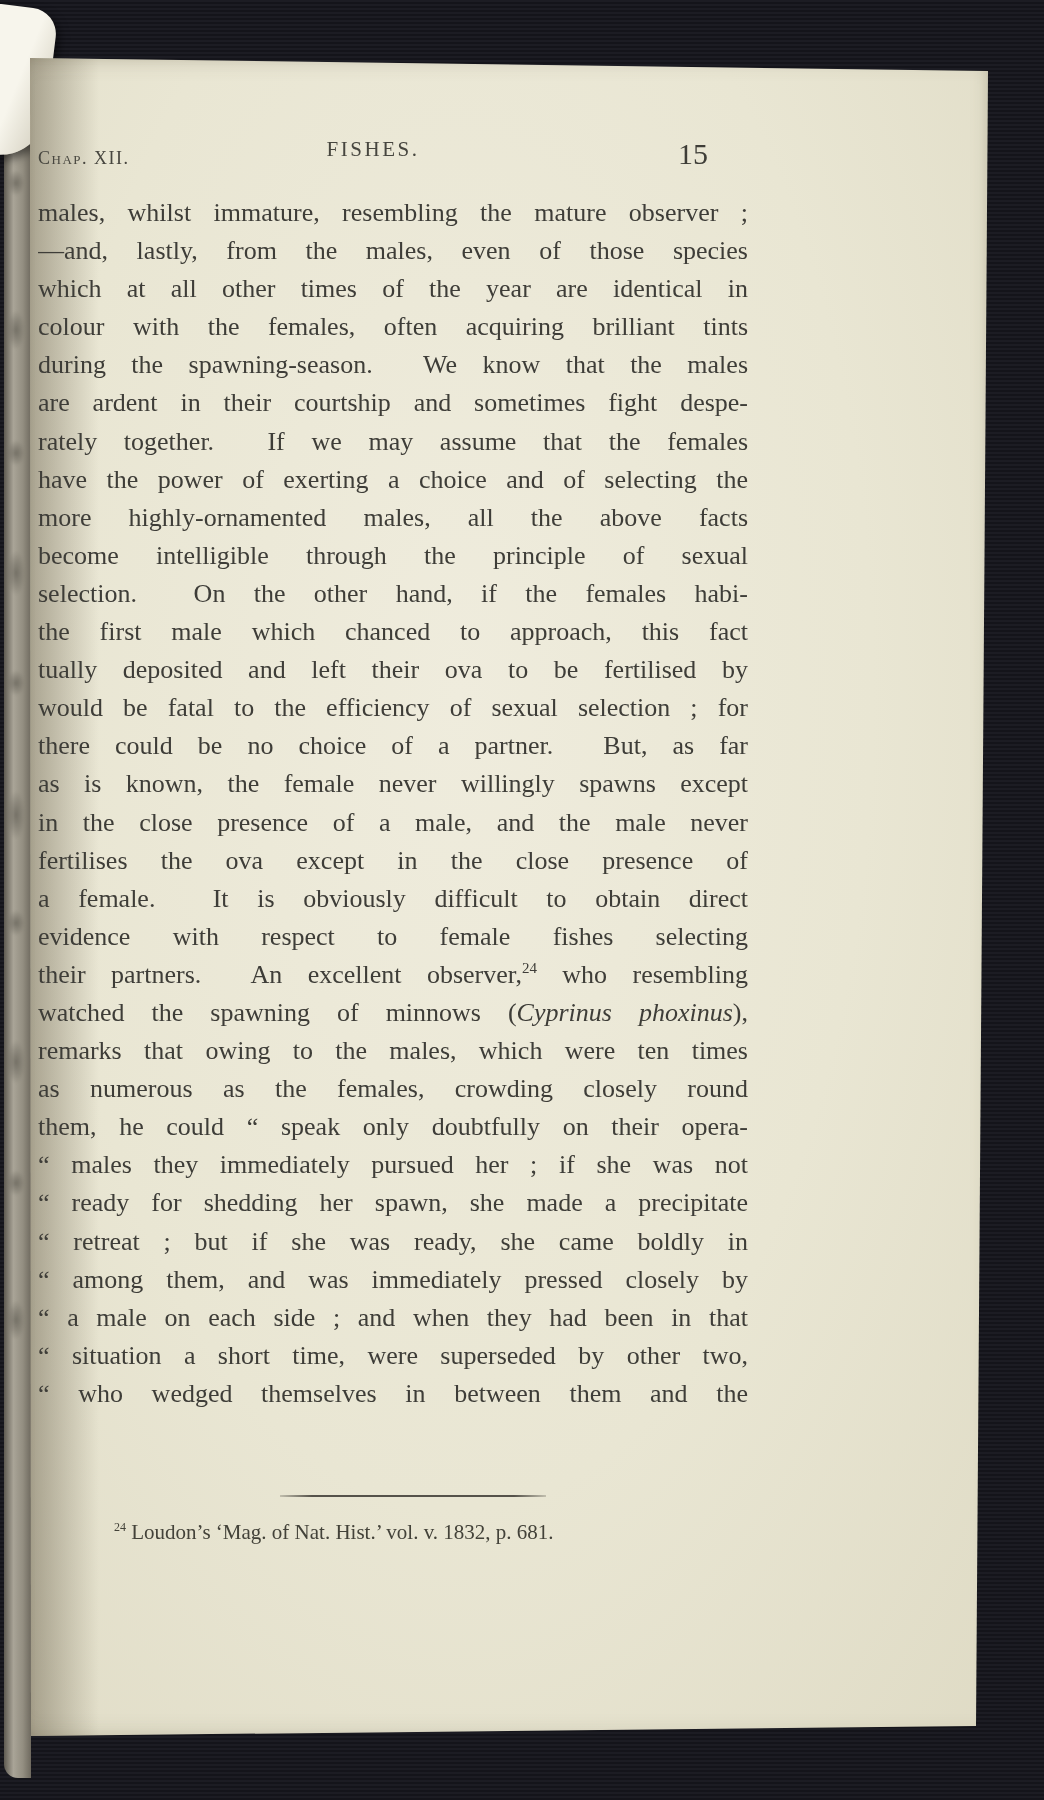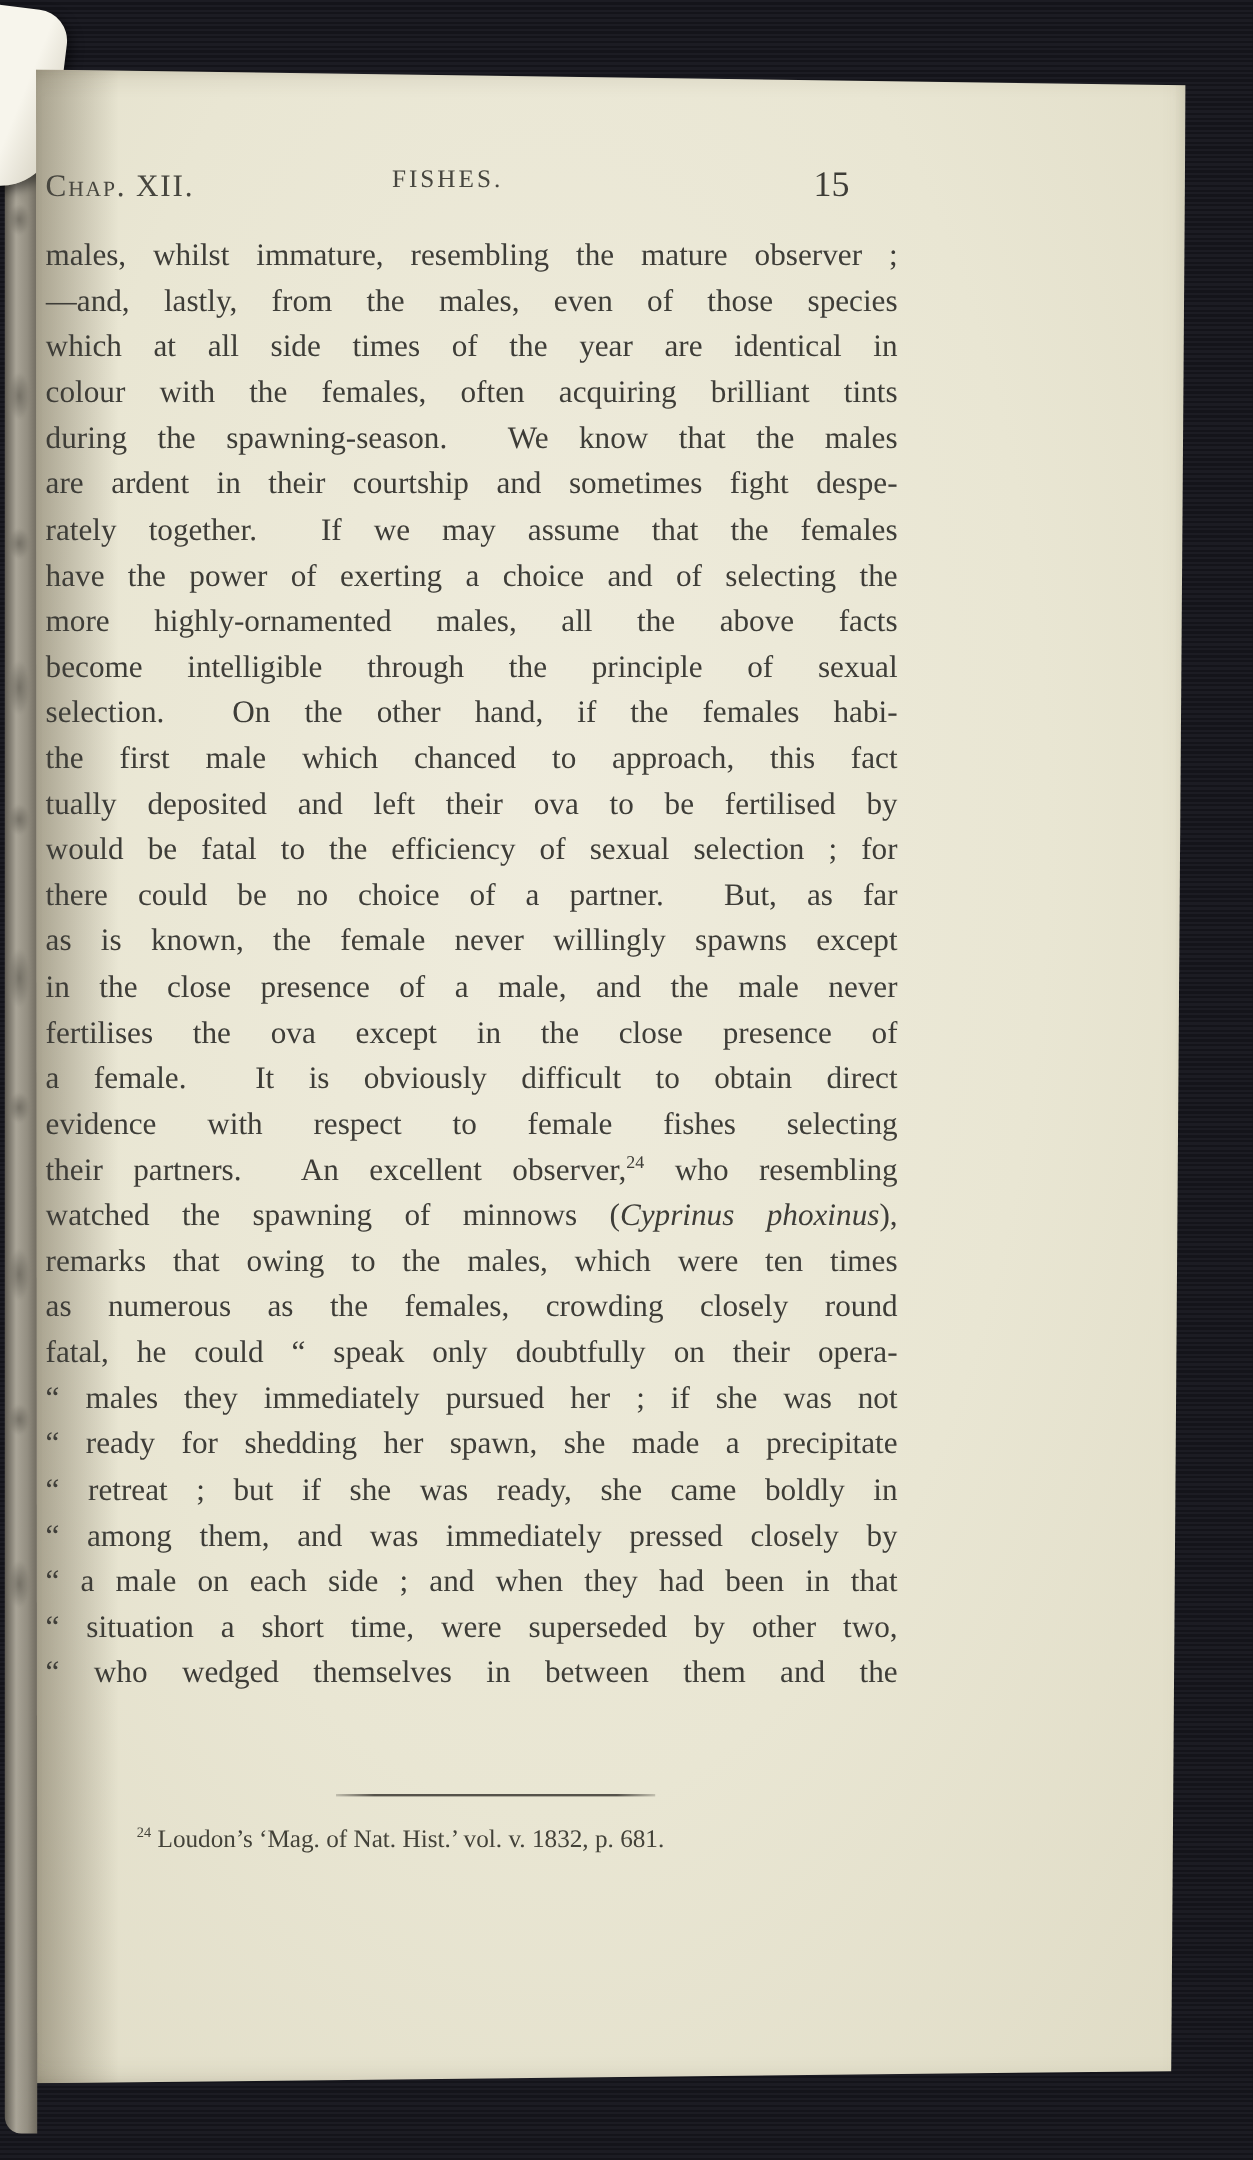--- a/index.html
+++ b/index.html
@@ -58,21 +58,21 @@
                inset 0 -16px 26px -18px rgba(90,80,60,.4),
                inset -10px 0 20px -12px rgba(110,100,75,.35);
   }
   
   .page-header{
     position:absolute;left:13px;top:82px;width:710px;
     display:flex;justify-content:space-between;align-items:baseline;
     color:#47463f;
   }
   .chapter-label{
-    font-variant:small-caps;font-size:26px;letter-spacing:1.5px;
+    font-variant:small-caps;font-size:18px;letter-spacing:1.5px;
   }
   .running-title{
     position:absolute;left:0;right:40px;text-align:center;
     font-size:21px;letter-spacing:2.5px;
   }
   .folio{
     font-size:30px;color:#3e3d37;margin-right:40px;text-align:center;
   }
   
   .body-text{
@@ -123,21 +123,21 @@
 
   <div class="page-header">
     <span class="chapter-label">Chap. XII.</span>
     <span class="running-title">FISHES.</span>
     <span class="folio">15</span>
   </div>
 
   <div class="body-text" id="body-text">
       <div class="line"><span>males, whilst immature, resembling the mature observer ;</span></div>
       <div class="line"><span>—and, lastly, from the males, even of those species</span></div>
-      <div class="line"><span>which at all side times of the year are identical in</span></div>
+      <div class="line"><span>which at all other times of the year are identical in</span></div>
       <div class="line"><span>colour with the females, often acquiring brilliant tints</span></div>
       <div class="line"><span>during the spawning-season.  We know that the males</span></div>
       <div class="line"><span>are ardent in their courtship and sometimes fight despe-</span></div>
       <div class="line"><span>rately together.  If we may assume that the females</span></div>
       <div class="line"><span>have the power of exerting a choice and of selecting the</span></div>
       <div class="line"><span>more highly-ornamented males, all the above facts</span></div>
       <div class="line"><span>become intelligible through the principle of sexual</span></div>
       <div class="line"><span>selection.  On the other hand, if the females habi-</span></div>
       <div class="line"><span>the first male which chanced to approach, this fact</span></div>
       <div class="line"><span>tually deposited and left their ova to be fertilised by</span></div>
@@ -145,21 +145,21 @@
       <div class="line"><span>there could be no choice of a partner.  But, as far</span></div>
       <div class="line"><span>as is known, the female never willingly spawns except</span></div>
       <div class="line"><span>in the close presence of a male, and the male never</span></div>
       <div class="line"><span>fertilises the ova except in the close presence of</span></div>
       <div class="line"><span>a female.  It is obviously difficult to obtain direct</span></div>
       <div class="line"><span>evidence with respect to female fishes selecting</span></div>
       <div class="line"><span>their partners.  An excellent observer,</span><span class="sup">24</span><span> who resembling</span></div>
       <div class="line"><span>watched the spawning of minnows (</span><span class="it">Cyprinus phoxinus</span><span>),</span></div>
       <div class="line"><span>remarks that owing to the males, which were ten times</span></div>
       <div class="line"><span>as numerous as the females, crowding closely round</span></div>
-      <div class="line"><span>fatal, he could “ speak only doubtfully on their opera-</span></div>
+      <div class="line"><span>them, he could “ speak only doubtfully on their opera-</span></div>
       <div class="line"><span>“ males they immediately pursued her ; if she was not</span></div>
       <div class="line"><span>“ ready for shedding her spawn, she made a precipitate</span></div>
       <div class="line"><span>“ retreat ; but if she was ready, she came boldly in</span></div>
       <div class="line"><span>“ among them, and was immediately pressed closely by</span></div>
       <div class="line"><span>“ a male on each side ; and when they had been in that</span></div>
       <div class="line"><span>“ situation a short time, were superseded by other two,</span></div>
       <div class="line"><span>“ who wedged themselves in between them and the</span></div>
     </div>
 
   <div class="footnote-rule"></div>

